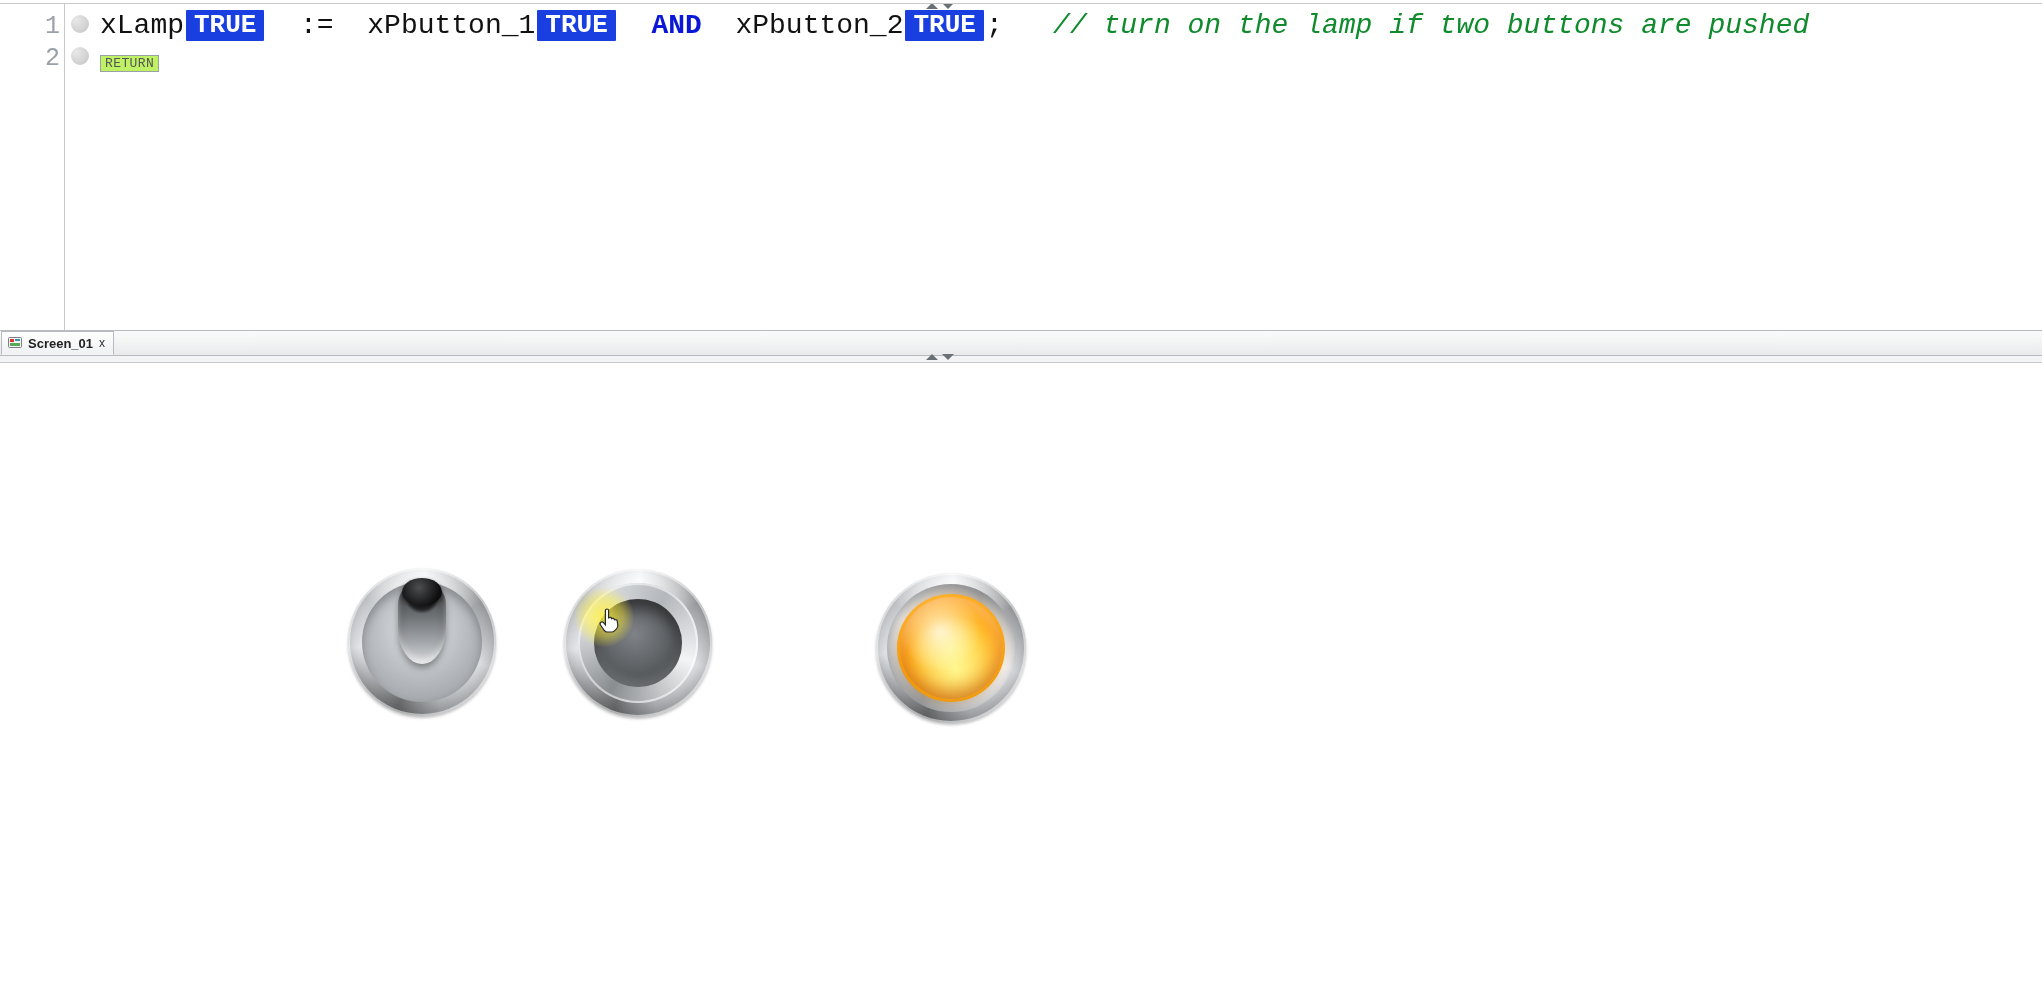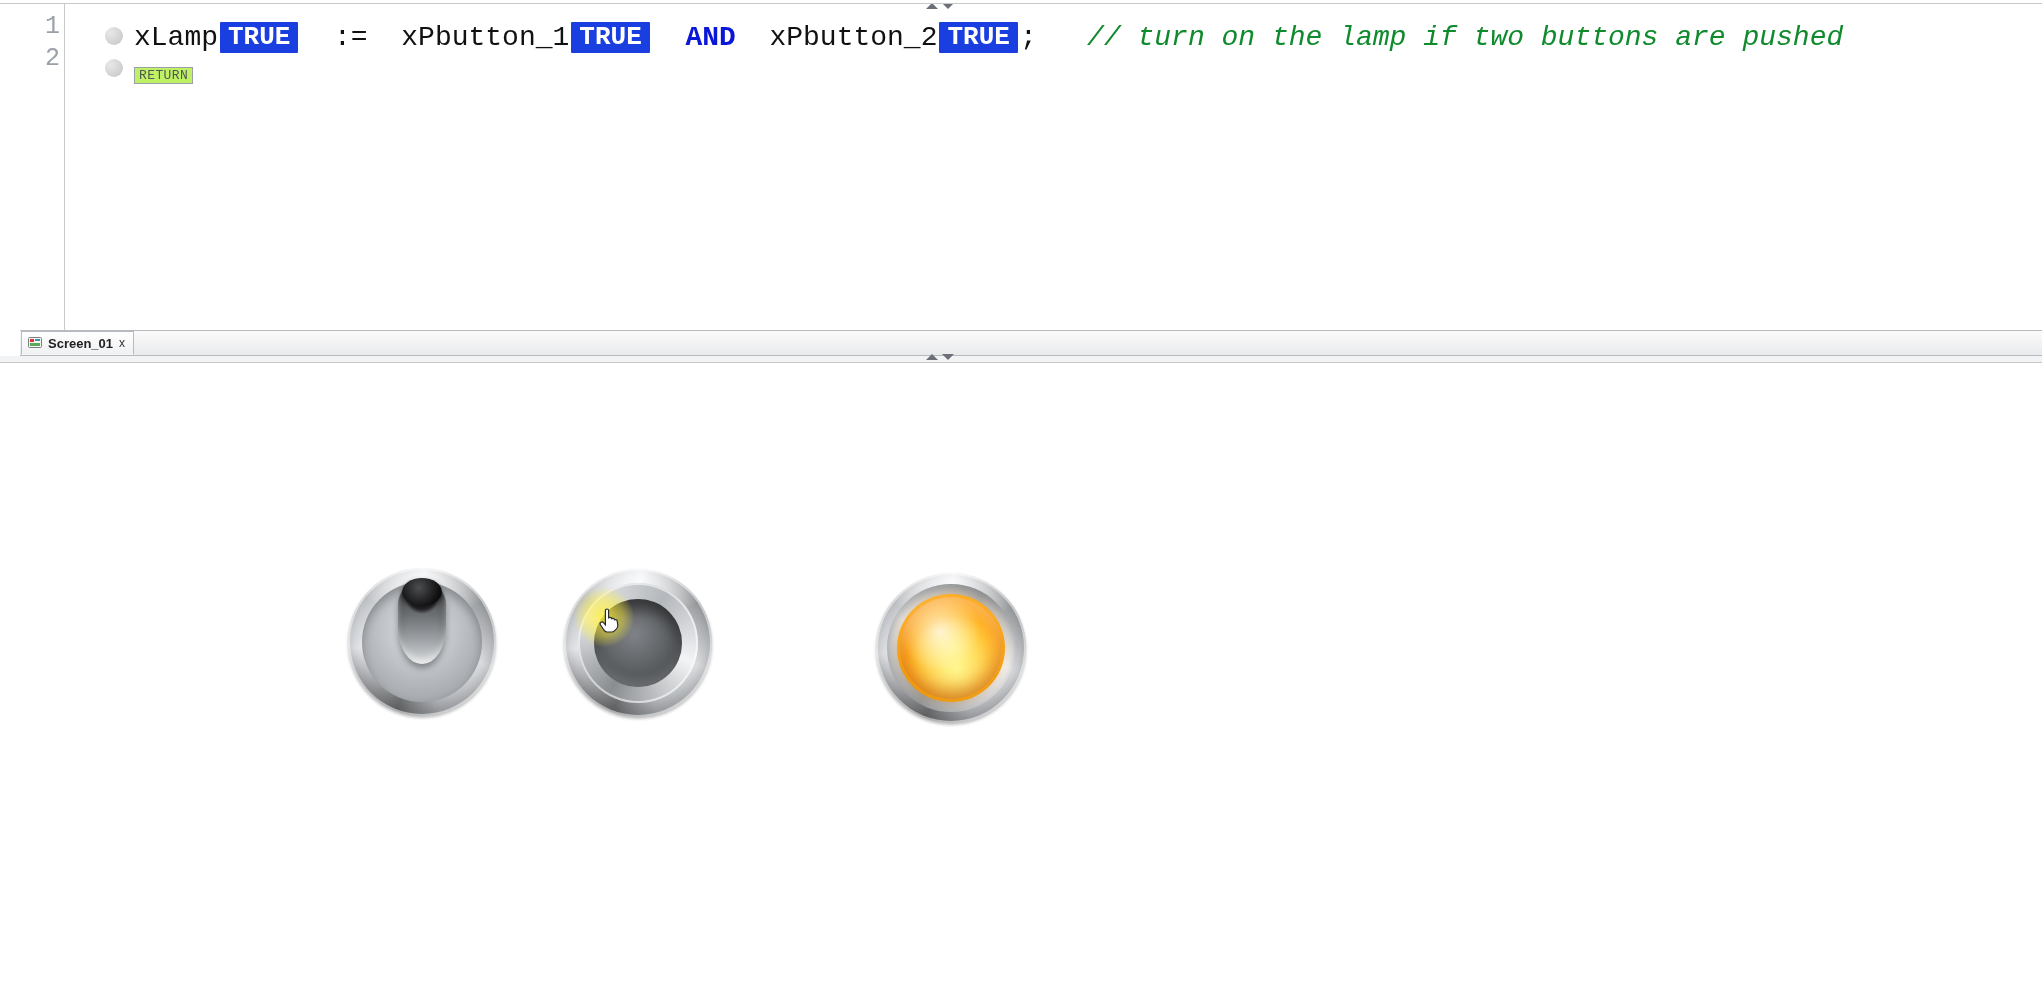--- a/index.html
+++ b/index.html
@@ -41,23 +41,22 @@
     color: #9aa1a8;
     text-align: right;
   }
   .ln1 { top: 8px; }
   .ln2 { top: 40px; }
 
   .code-area {
     position: absolute;
     left: 64px;
     right: 0;
-    top: 12px;
+    top: 0;
     height: 100%;
-    margin-left: 34px;
   }
   .bp-col {
     position: absolute;
     left: 0;
     top: 0;
     width: 30px;
     height: 100%;
   }
   .bp-dot {
     position: absolute;
@@ -126,21 +125,20 @@
   .tri-down { border-top: 6px solid #6b6f76;    left: 16px; }
   .tri-top  { top: -1px; }
 
   
   .tabbar {
     position: relative;
     height: 24px;
     background: linear-gradient(#fbfbfb, #e9eaec);
     border-top: 1px solid #b7bbc0;
     border-bottom: 1px solid #b7bbc0;
-    margin-left: 20px;
   }
   .tab {
     position: absolute;
     left: 1px;
     top: 0px;
     height: 22px;
     background: linear-gradient(#ffffff,#f0f1f3);
     border: 1px solid #b7bbc0;
     border-bottom-color: #f5f6f7;
     display: flex;

